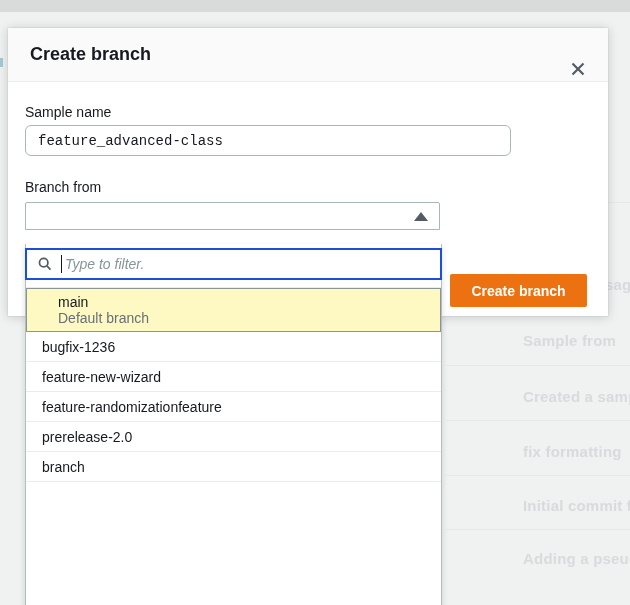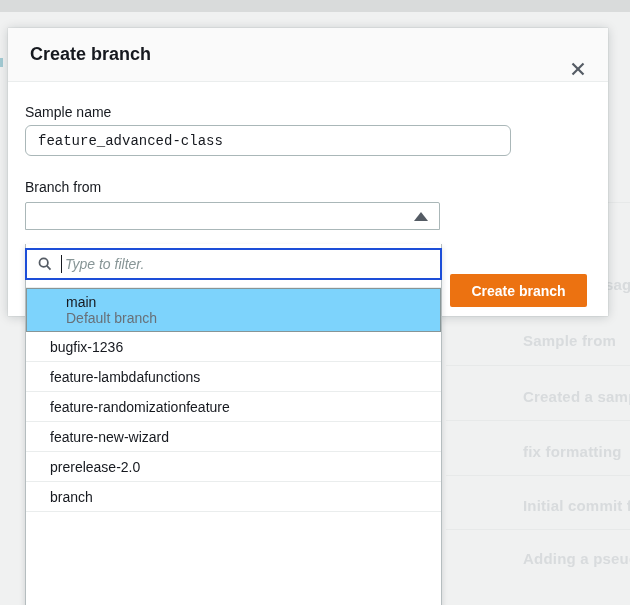--- a/index.html
+++ b/index.html
@@ -95,26 +95,26 @@
   }
   .group-header {
     display: flex; align-items: center;
     padding-left: 12px; font-size: 14px; color: #545b64;
     border-bottom: 1px solid #eaeded;
   }
   .gh-branches { height: 44px; }
   .gh-tags { height: 36px; }
   .option {
     height: 30px; display: flex; align-items: center;
-    padding-left: 24px; font-size: 14px; color: #16191f;
+    padding-left: 16px; font-size: 14px; color: #16191f;
     border-bottom: 1px solid #eaeded; cursor: pointer;
   }
   .option-selected {
     height: 44px; display: flex; flex-direction: column; justify-content: center;
-    padding-left: 40px; background: #7dd3fc;
+    padding-left: 32px; background: #fef9c3;
     box-shadow: inset 0 0 0 1px #879596; cursor: pointer;
   }
   .option-selected .opt-label { font-size: 14px; color: #16191f; line-height: 17px; }
   .option-selected .opt-note { font-size: 14px; color: #687078; line-height: 15px; }
 </style>
 </head>
 <body>
 
 <div class="abs top-strip"></div>
 <div class="abs bg-link-frag"></div>
@@ -173,27 +173,24 @@
 
   <div class="option-selected">
     <span class="opt-label">main</span>
     <span class="opt-note">Default branch</span>
   </div>
 
   <div class="option">
     <span>bugfix-1236</span>
   </div>
   <div class="option">
-    <span>feature-lambdafunctions</span>
+    <span>feature-new-wizard</span>
   </div>
   <div class="option">
     <span>feature-randomizationfeature</span>
-  </div>
-  <div class="option">
-    <span>feature-new-wizard</span>
   </div>
 
 
   <div class="option">
     <span>prerelease-2.0</span>
   </div>
   <div class="option">
     <span>branch</span>
   </div>
 </div>

